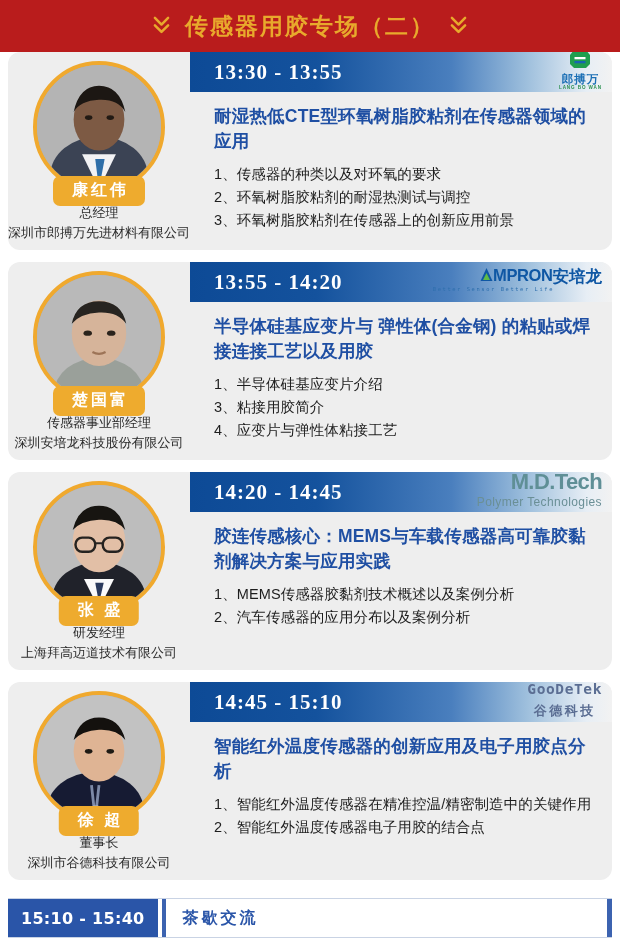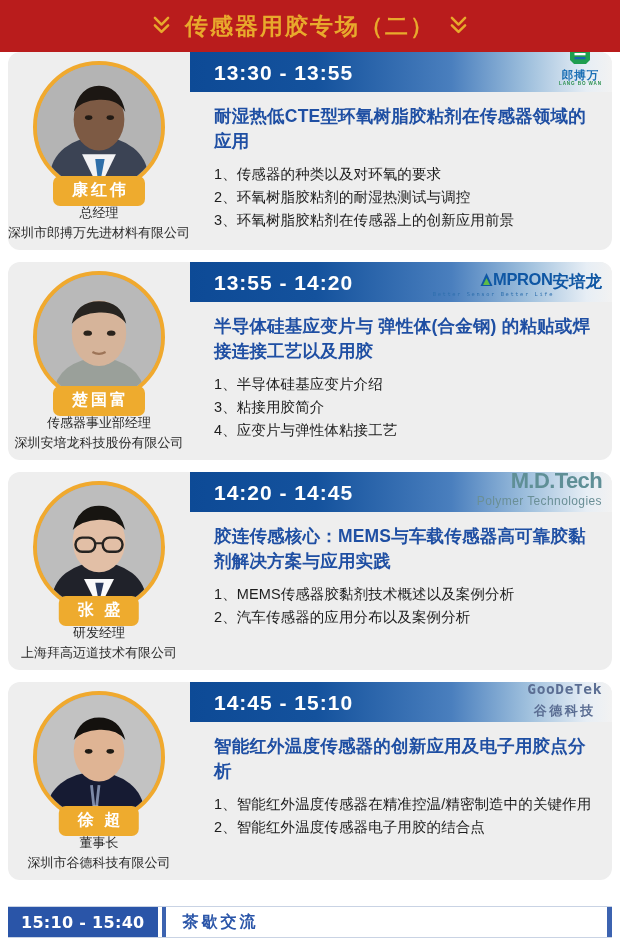--- a/index.html
+++ b/index.html
@@ -121,29 +121,29 @@
     padding-left: 24px;
     background: linear-gradient(90deg, #0d4a96 0%, #14529d 30%, #4a7fbe 62%, #9fc0dd 80%, #e7eef5 94%, #f2f2f2 100%);
     position: relative;
   }
   .timebar .time {
     color: #ffffff;
     font-size: 21px;
     font-weight: bold;
     letter-spacing: 1px;
     line-height: 1;
-    font-family: Liberation Sans, sans-serif;
+    font-family: Liberation Serif, serif;
   }
   .brand {
     position: absolute;
     right: 10px;
     top: 0;
     height: 35px;
     display: flex;
-    align-items: flex-end;
+    align-items: center;
     justify-content: flex-end;
     z-index: 5;
   }
 
   .talk-title {
     margin: 12px 14px 0 24px;
     font-size: 17.5px;
     font-weight: bold;
     color: #1f4fa3;
     line-height: 1.42;
@@ -179,21 +179,21 @@
   .goodetek { display: flex; flex-direction: column; align-items: center; line-height: 1; }
   .goodetek-word { font-size: 14.5px; font-weight: bold; color: #5b6e93; letter-spacing: 0.6px; font-family: "DejaVu Sans Mono", monospace; }
   .goodetek-cn { font-size: 13px; font-weight: bold; color: #5b6e93; letter-spacing: 2.5px; margin-top: 8px; }
 
   
   .footer {
     position: absolute;
     left: 8px;
     right: 8px;
     bottom: 6px;
-    height: 32px;
+    height: 40px;
     border-top: 1px solid #c9d3e4;
     border-bottom: 1px solid #c9d3e4;
     display: flex;
     align-items: stretch;
     background: #ffffff;
   }
   .footer-time {
     background: #2a55a8;
     color: #ffffff;
     font-size: 16px;

